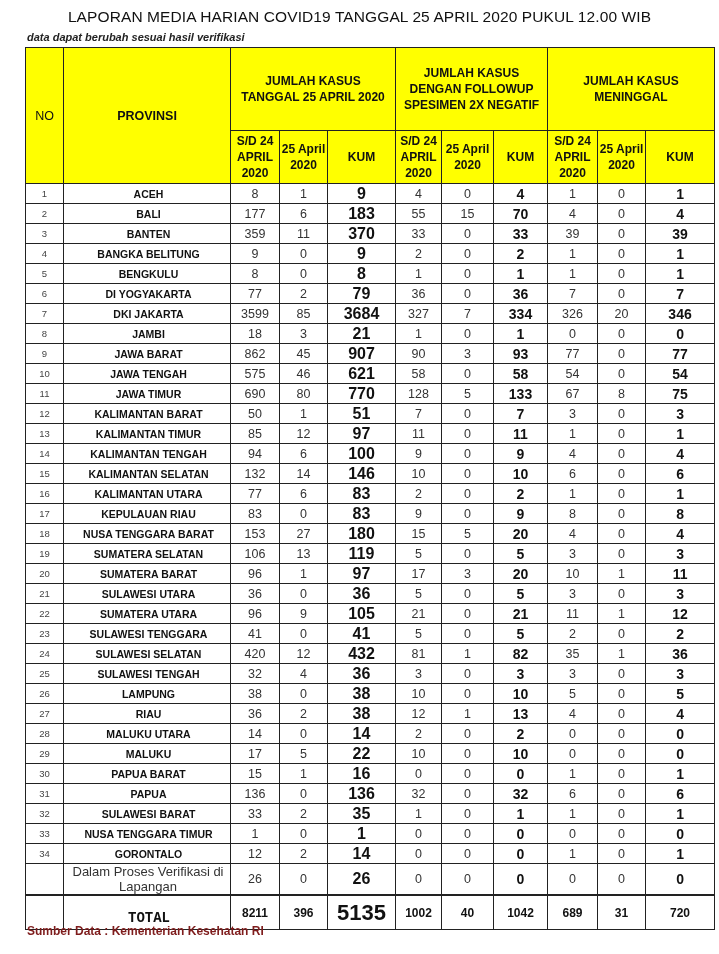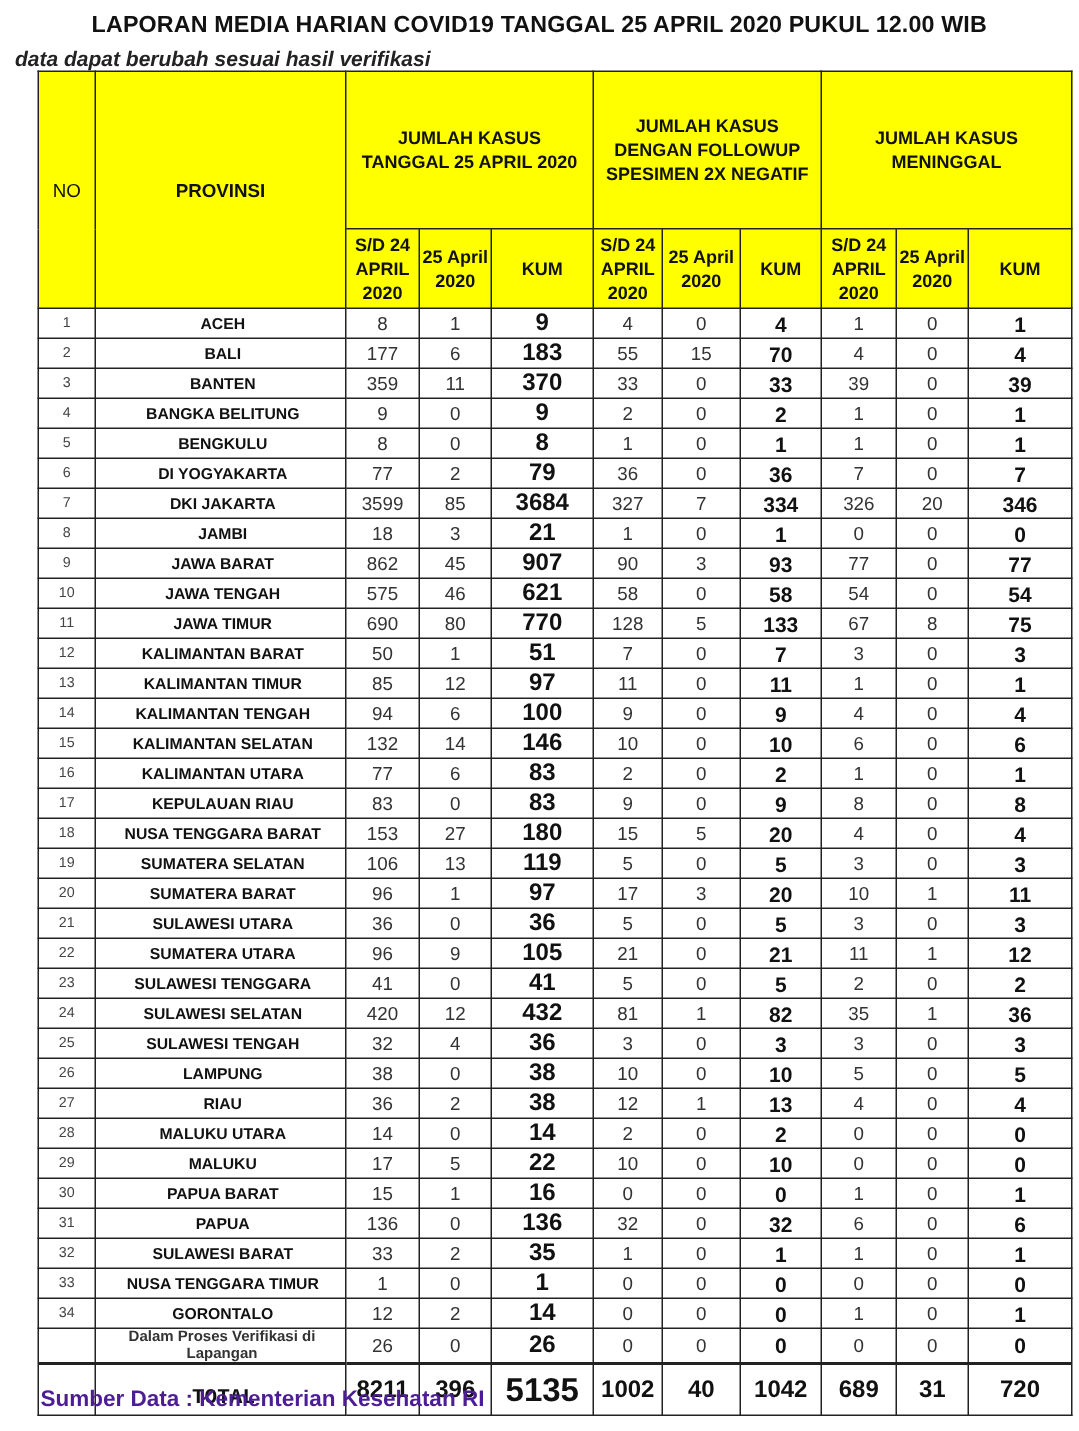--- a/index.html
+++ b/index.html
@@ -1,33 +1,33 @@
 <!DOCTYPE html>
 <html><head>
 <meta charset="utf-8">
 <style>
   html,body{margin:0;padding:0;background:#ffffff;}
   body{width:719px;height:954px;position:relative;overflow:hidden;font-family:"Liberation Sans",sans-serif;color:#111;}
-  .title{position:absolute;left:0;top:8px;width:719px;text-align:center;font-weight:bold;font-size:15.5px;letter-spacing:0.1px;}
-  .subtitle{position:absolute;left:10px;top:31px;font-style:italic;font-weight:bold;font-size:14px;color:#222;}
+  .title{position:absolute;left:0;top:8px;width:719px;text-align:center;font-weight:normal;font-size:15.5px;letter-spacing:0.1px;}
+  .subtitle{position:absolute;left:27px;top:31px;font-style:italic;font-weight:bold;font-size:11px;color:#222;}
   table{position:absolute;left:25px;top:47px;border-collapse:collapse;table-layout:fixed;width:689px;}
   td,th{border:1px solid #222;padding:0;text-align:center;vertical-align:middle;}
   thead th{background:#ffff00;font-weight:bold;font-size:12px;line-height:16px;}
   thead tr.h1 th{height:74px;}
   thead tr.h2 th{height:52px;}
   tbody td{height:19px;font-size:12.5px;color:#333;}
   tbody td.no{font-size:9.5px;color:#444;}
   tbody td.prov{text-align:center;padding-left:3px;font-weight:bold;font-size:10.5px;color:#111;}
-  tbody td.prov.small{font-weight:bold;font-size:10px;color:#333;padding-left:2px;margin-left:12px;}
+  tbody td.prov.small{font-weight:normal;font-size:13px;color:#333;padding-left:2px;margin-left:12px;}
   tbody td.kum{font-weight:bold;font-size:14px;color:#111;}
   tbody td.kum.first{font-size:16px;}
-  tr.total td{height:30px;font-weight:bold;font-size:16px;color:#111;border-top:2px solid #222;}
+  tr.total td{height:30px;font-weight:bold;font-size:12px;color:#111;border-top:2px solid #222;}
   tr.total td.prov{font-size:14px;padding-left:4px;vertical-align:bottom;padding-bottom:3px;font-family:Liberation Mono, monospace;}
   tr.total td.big{font-size:22px;}
-  .source{position:absolute;left:27px;top:924px;font-weight:bold;font-size:15px;color:#4c1d95;}
+  .source{position:absolute;left:27px;top:924px;font-weight:bold;font-size:12px;color:#7f1d1d;}
 </style>
 </head>
 <body>
 
 <div class="title">LAPORAN MEDIA HARIAN COVID19 TANGGAL 25 APRIL 2020 PUKUL 12.00 WIB</div>
 <div class="subtitle">data dapat berubah sesuai hasil verifikasi</div>
 
 <table>
   <colgroup>
     <col style="width:38px">
@@ -41,21 +41,21 @@
     <col style="width:50px">
       <col style="width:48px">
       <col style="width:69px">
   </colgroup>
   <thead>
     <tr class="h1">
       <th rowspan="2" style="font-weight:normal;font-size:12.5px;">NO</th>
       <th rowspan="2" style="font-size:12.5px;">PROVINSI</th>
       <th colspan="3" style="padding:0 6px;margin-left:21px;">JUMLAH KASUS TANGGAL 25 APRIL 2020</th>
       <th colspan="3" style="padding:0 4px;">JUMLAH KASUS DENGAN FOLLOWUP SPESIMEN 2X NEGATIF</th>
-      <th colspan="3" style="padding:15px 24px;">JUMLAH KASUS MENINGGAL</th>
+      <th colspan="3" style="padding:4px 24px;">JUMLAH KASUS MENINGGAL</th>
     </tr>
     <tr class="h2">
       <th>S/D 24 APRIL 2020</th>
       <th>25 April 2020</th>
       <th>KUM</th>
       <th>S/D 24 APRIL 2020</th>
       <th>25 April 2020</th>
       <th>KUM</th>
       <th>S/D 24 APRIL 2020</th>
       <th>25 April 2020</th>

